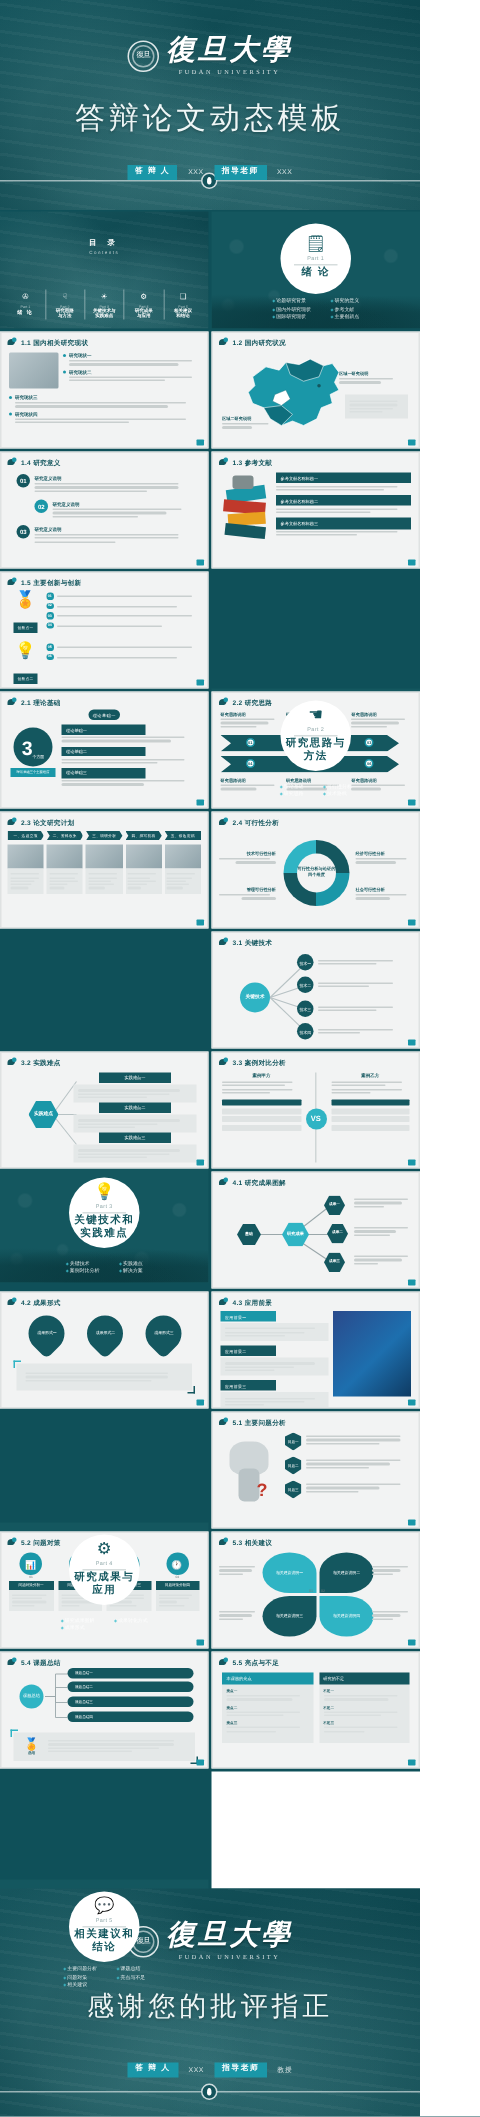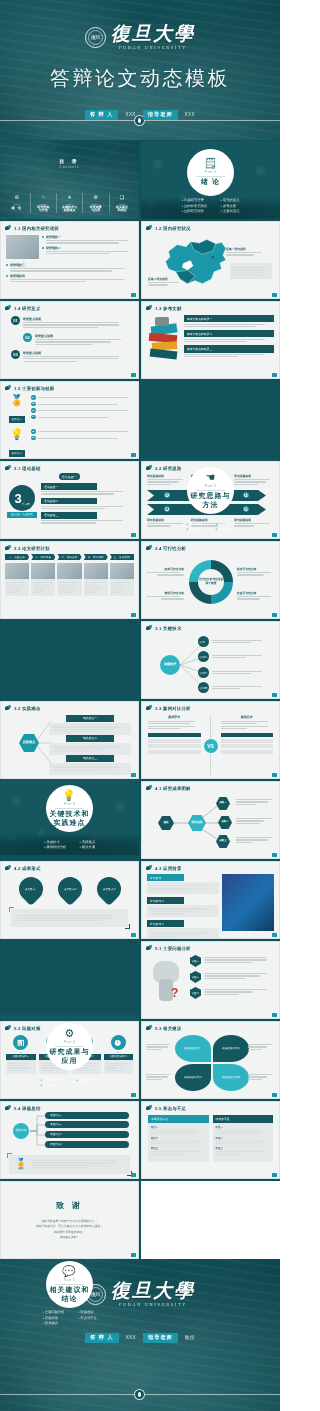--- a/index.html
+++ b/index.html
@@ -1135,46 +1135,35 @@
             <span class="ln w70 lite"></span>
           <div style="font-size:2.4px;color:#14575f;font-weight:700;margin-top:3px;">不足三</div>
             <span class="ln w90 lite"></span>
             <span class="ln w50 lite"></span>
         </div>
       </div>
     </div>
     <div class="pgno"></div>
   </div>
 
-  <div class="slide" style="top:1181px;left:0;width:139px;height:78px;background:#f2f3f3;border:1px solid #dfe2e2;">
-    <div style="text-align:center;padding-top:18px;">
-      <div style="font-size:8px;font-weight:700;color:#14575f;letter-spacing:3px;">致 谢</div>
-      <div style="margin-top:8px;line-height:1.9;">
-        <div style="font-size:2.8px;color:#5c6b6d;">感谢导师在整个研究学习与论文撰写的支持；</div>
-        <div style="font-size:2.8px;color:#5c6b6d;">感谢学院在论文、平台与政策等支持研究的中心提供；</div>
-        <div style="font-size:2.8px;color:#5c6b6d;">感谢同学及同窗的帮助；</div>
-        <div style="font-size:2.8px;color:#5c6b6d;">感谢各位老师！</div>
-      </div>
-    </div>
-    <div class="pgno"></div>
-  </div>
 
   <div class="slide" style="top:1181px;left:141px;width:139px;height:78px;background:#ffffff;"></div>
 
   <div class="hero" style="top:1259px;height:152px;">
     <div class="hero-in" style="padding-top:22px;">
       <div class="logo-wrap">
         <div class="seal">
             <span>復旦</span>
           </div>
         <div>
           <div class="univ-cn">復旦大學</div>
           <div class="univ-en">FUDAN UNIVERSITY</div>
         </div>
       </div>
+      <div class="hero-title" style="margin-top:18px;font-size:18px;">感谢您的批评指正</div>
       <div class="tagrow" style="margin-top:26px;">
         <span class="tag">答 辩 人</span>
         <span class="tag-val">XXX</span>
         <span class="tag">指导老师</span>
         <span class="tag-val">教授</span>
       </div>
     </div>
     <div class="hr-line" style="bottom:16px;"></div>
     <div class="hr-knob" style="left:134px;bottom:11px;">
         <i></i>

